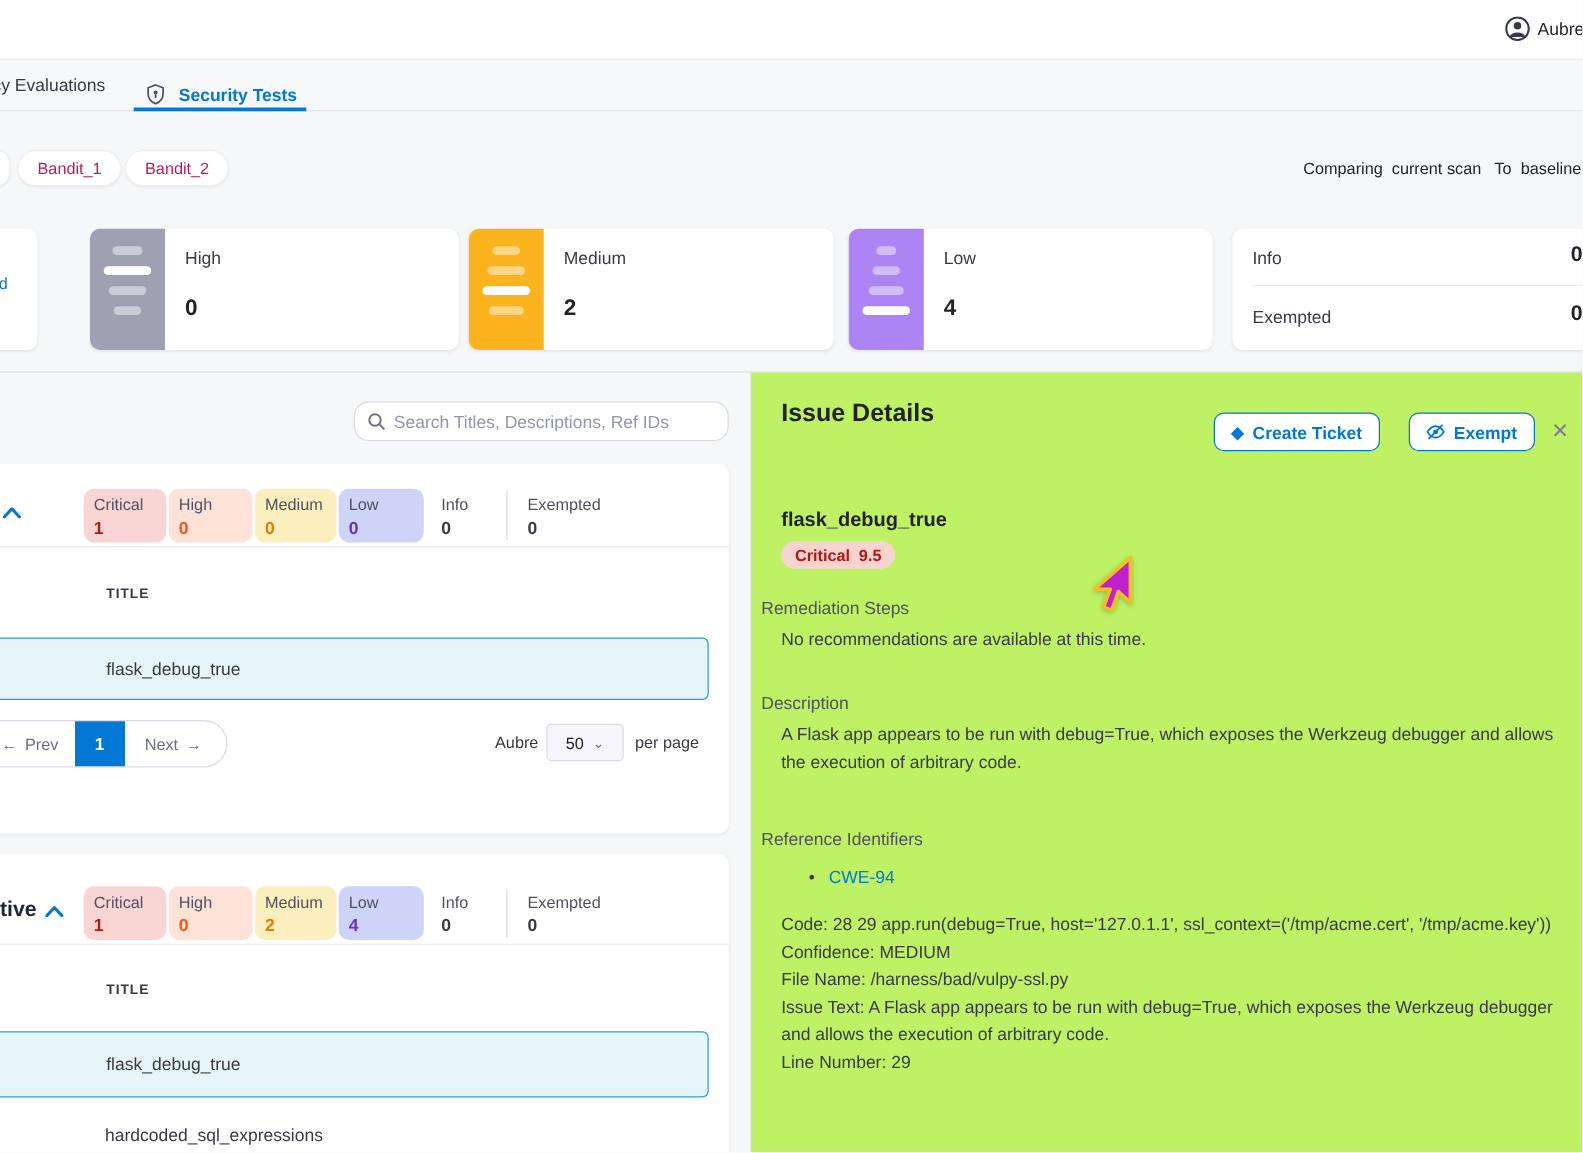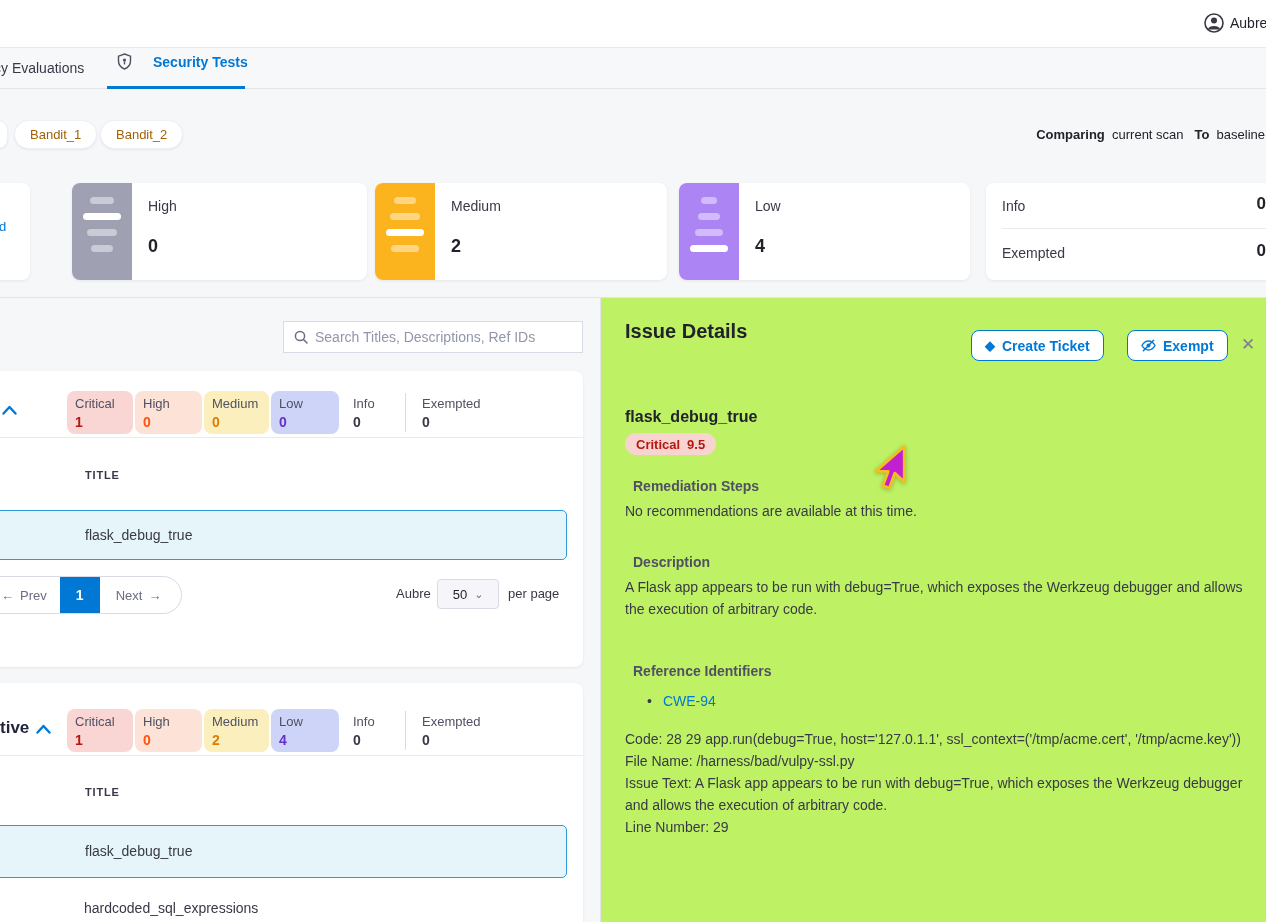--- a/index.html
+++ b/index.html
@@ -8,32 +8,32 @@
   .page { position:relative; width:1266px; height:922px; overflow:hidden; background:#f6f7f9; }
 
   
   .topbar { position:absolute; left:0; top:0; width:1266px; height:48px; background:#fff; border-bottom:1px solid #e9eaee; z-index:5; }
   .avatar { position:absolute; left:1204px; top:13px; width:20px; height:20px; color:#383946; }
   .user-label { position:absolute; left:1230px; top:15px; font-size:14px; color:#22222a; white-space:nowrap; }
 
   
   .tabbar { position:absolute; left:0; top:48px; width:1266px; height:41px; background:#f7f8fa; border-bottom:1px solid #e3e5ea; z-index:4; }
   .tab-inactive { position:absolute; left:-6px; top:12px; font-size:14px; color:#383946; white-space:nowrap; }
-  .tab-active { position:absolute; left:117px; top:5px; display:flex; align-items:center; gap:21px; }
+  .tab-active { position:absolute; left:117px; top:19px; display:flex; align-items:center; gap:11px; }
   .tab-active .shield { width:15px; height:17px; color:#4f5162; }
   .tab-active .lbl { font-size:14px; font-weight:700; color:#0278d5; white-space:nowrap; }
   .tab-underline { position:absolute; left:107px; bottom:-1px; width:138px; height:3px; background:#0278d5; }
 
   
   .pill { position:absolute; top:120px; height:29px; background:#fff; border:1px solid #eef0f3; border-radius:15px;
-          box-shadow:0 1px 2px rgba(40,41,61,.08); font-size:13px; color:#a16207; display:flex; align-items:center; padding:0 15px; white-space:nowrap; }
+          box-shadow:0 1px 2px rgba(40,41,61,.08); font-size:13px; color:#be185d; display:flex; align-items:center; padding:0 15px; white-space:nowrap; }
   .pill-stub { left:-12px; width:20px; padding:0; }
   .pill-1 { left:14px; } .pill-2 { left:100px; }
   .compare { position:absolute; right:1px; top:127px; font-size:13px; color:#22222a; white-space:nowrap; }
-  .compare b { font-weight:700; }
+  .compare b { font-weight:400; }
 
   
   .sumcard { position:absolute; top:183px; height:97px; background:#fff; border-radius:8px; box-shadow:0 1px 3px rgba(40,41,61,.08); }
   .card-stub { left:-60px; width:90px; }
   .card-stub .frag { position:absolute; left:59px; top:36px; font-size:13px; color:#0278d5; }
   .card-high { left:72px; width:295px; }
   .card-medium { left:375px; width:292px; }
   .card-low { left:679px; width:291px; }
   .card-side { left:986px; width:294px; }
   .gauge { position:absolute; left:0; top:0; bottom:0; width:60px; border-radius:8px 0 0 8px; padding-top:14px; }
@@ -48,21 +48,21 @@
   .sumcard .sval { position:absolute; left:76px; top:53px; font-size:18px; font-weight:700; color:#22222a; }
   .side-row { position:absolute; left:0; width:100%; height:45px; }
   .side-row .slbl2 { position:absolute; left:16px; top:15px; font-size:14px; color:#383946; }
   .side-row .sval2 { position:absolute; right:14px; top:11px; font-size:17px; font-weight:700; color:#22222a; }
   .side-div { position:absolute; left:16px; right:12px; top:45px; height:1px; background:#e9eaee; }
   .side-row.r2 { top:47px; }
 
   .hdiv { position:absolute; left:0; top:297px; width:1266px; height:1px; background:#e2e4e9; }
 
   
-  .search { position:absolute; left:283px; top:321px; width:300px; height:32px; background:#fff; border:1px solid #d9dae5; border-radius:0; display:flex; align-items:center; padding:0 10px; gap:7px; }
+  .search { position:absolute; left:283px; top:321px; width:300px; height:32px; background:#fff; border:1px solid #d9dae5; border-radius:12px; display:flex; align-items:center; padding:0 10px; gap:7px; }
   .search svg { width:14px; height:14px; color:#6b6d85; flex:0 0 auto; }
   .search input { border:none; outline:none; flex:1; font-size:14px; color:#383946; font-family:"Liberation Sans",sans-serif; background:transparent; }
   .search input::placeholder { color:#9296ab; }
 
   
   .seccard { position:absolute; left:-20px; width:603px; background:#fff; border-radius:8px; box-shadow:0 1px 3px rgba(40,41,61,.08); }
   .card1 { top:371px; height:296px; }
   .card2 { top:683px; height:280px; }
   .sec-chevron { position:absolute; width:15px; height:10px; color:#0278d5; cursor:pointer; }
   .card1 .sec-chevron { left:22px; top:34px; }
@@ -105,21 +105,21 @@
   .panel { position:absolute; left:600px; top:298px; width:666px; height:624px; background:#bef264; border-left:1px solid #e2e4e9; }
   .panel h1 { position:absolute; left:24px; top:22px; font-size:20px; font-weight:700; color:#22222a; }
   .btn { position:absolute; top:32px; height:31px; border:1px solid #0278d5; border-radius:8px; background:#fff; color:#0278d5; font-size:14px; font-weight:700; display:flex; align-items:center; gap:7px; padding:0 13px; cursor:pointer; font-family:"Liberation Sans",sans-serif; white-space:nowrap; }
   .btn-ticket { left:370px; }
   .btn-exempt { left:526px; }
   .btn svg { width:15px; height:15px; }
   .btn .dia { font-size:13px; line-height:1; }
   .close-x { position:absolute; left:640px; top:36px; font-size:17px; color:#7d7f96; cursor:pointer; }
   .issue-title { position:absolute; left:24px; top:110px; font-size:16px; font-weight:700; color:#22222a; }
   .sev-badge { position:absolute; left:24px; top:135px; height:22px; background:#f8d4d1; border-radius:11px; display:flex; align-items:center; gap:7px; padding:0 11px; font-size:13px; font-weight:700; color:#b41710; }
-  .ptitle { position:absolute; left:32px; font-size:14px; font-weight:700; color:#4f5162; }
+  .ptitle { position:absolute; left:8px; font-size:14px; font-weight:400; color:#4f5162; }
   .pbody { position:absolute; left:24px; width:620px; font-size:14px; color:#383946; line-height:22px; }
   .t-rem { top:180px; } .b-rem { top:202px; }
   .t-desc { top:256px; } .b-desc { top:278px; }
   .t-refs { top:365px; }
   .ref-item { position:absolute; left:46px; top:395px; font-size:14px; display:flex; gap:11px; }
   .ref-item .bul { color:#383946; }
   .ref-item .lnk { color:#0278d5; cursor:pointer; }
   .fields { position:absolute; left:24px; top:430px; width:622px; font-size:14px; color:#383946; line-height:22px; }
   .fields p b { font-weight:400; color:#383946; }
 
@@ -349,20 +349,21 @@
     <div class="pbody b-desc">A Flask app appears to be run with debug=True, which exposes the Werkzeug debugger and allows the execution of arbitrary code.</div>
 
     <div class="ptitle t-refs">Reference Identifiers</div>
     <div class="ref-item">
       <span class="bul">•</span>
       <span class="lnk">CWE-94</span>
     </div>
 
     <div class="fields">
       <p><b>Code:</b> <span>28 29 app.run(debug=True, host='127.0.1.1', ssl_context=('/tmp/acme.cert', '/tmp/acme.key'))</span></p>
+      <p><b>Confidence:</b> <span>MEDIUM</span></p>
       <p><b>File Name:</b> <span>/harness/bad/vulpy-ssl.py</span></p>
       <p><b>Issue Text:</b> <span>A Flask app appears to be run with debug=True, which exposes the Werkzeug debugger and allows the execution of arbitrary code.</span></p>
       <p><b>Line Number:</b> <span>29</span></p>
     </div>
   </div>
 
   <svg class="cursor" viewBox="0 0 30 42">
     <g transform="translate(30,0) scale(-1,1)">
       <path d="M3 2 L3 32 L11 24.5 L15.5 37 L21 35 L16.5 23 L27 23 Z" fill="#c21fd0" stroke="#f0c020" stroke-width="2.4" stroke-linejoin="round"></path>
     </g>

